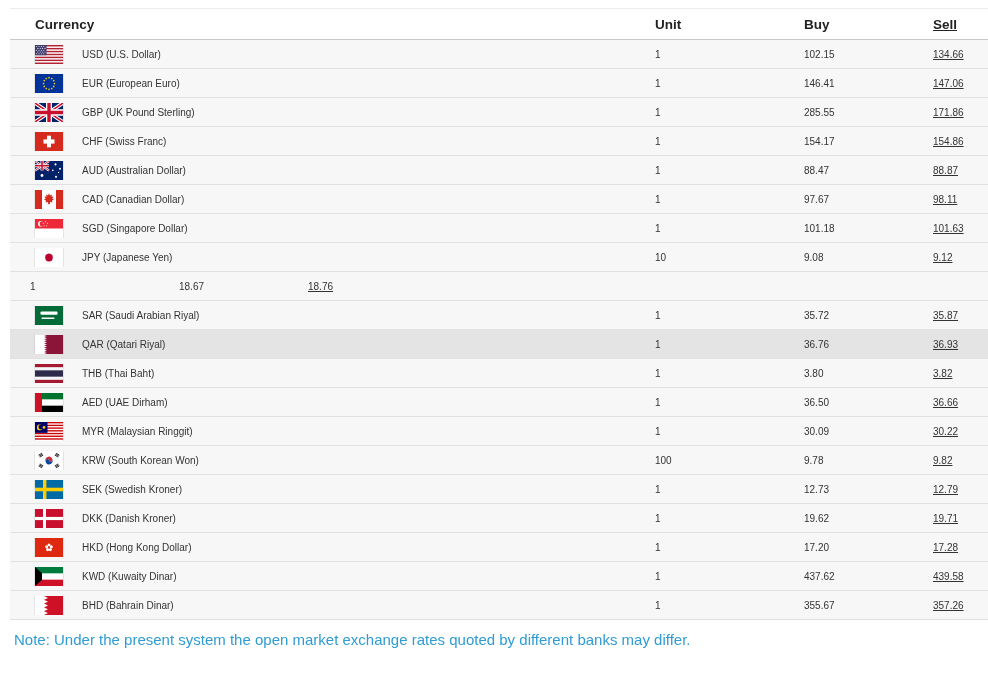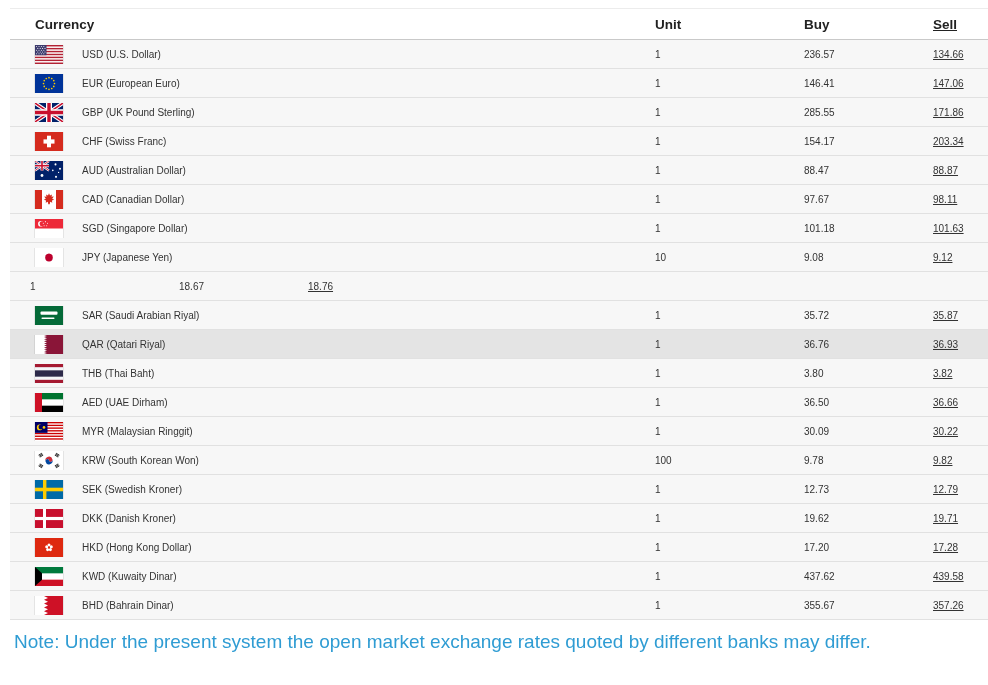--- a/index.html
+++ b/index.html
@@ -57,21 +57,21 @@
     width: 28px;
     height: 19px;
     line-height: 0;
     box-shadow: 0 0 1px rgba(0,0,0,0.45);
     background: #fff;
   }
   .flag svg { display: block; }
 
   .note {
     margin: 11px 16px 0 4px;
-    font-size: 19px;
+    font-size: 15px;
     color: #2f9cd3;
   }
 </style>
 </head>
 <body>
 
 <div class="page">
   <div class="rate-table">
     <div class="thead">
       <div class="col-currency">Currency</div>
@@ -114,21 +114,21 @@
                   <circle cx="1.6" cy="8.3" r=".5"></circle>
                   <circle cx="4" cy="8.3" r=".5"></circle>
                   <circle cx="6.4" cy="8.3" r=".5"></circle>
                   <circle cx="8.8" cy="8.3" r=".5"></circle>
                 </g>
               </svg>
             </span>
       <span class="name">USD (U.S. Dollar)</span>
     </div>
     <div class="col-unit">1</div>
-    <div class="col-buy">236.57</div>
+    <div class="col-buy">102.15</div>
     <div class="col-sell">134.66</div>
   </div>
         <div class="row">
     <div class="col-currency">
       <span class="flag">
               <svg viewBox="0 0 28 18" width="28" height="19" preserveAspectRatio="none">
                 <rect width="28" height="18" fill="#039"></rect>
                 <g fill="#fc0">
                   <circle cx="14" cy="3.5" r=".8"></circle>
                   <circle cx="16.75" cy="4.24" r=".8"></circle>
@@ -174,21 +174,21 @@
               <svg viewBox="0 0 28 18" width="28" height="19" preserveAspectRatio="none">
                 <rect width="28" height="18" fill="#d52b1e"></rect>
                 <rect x="12" y="3.5" width="4" height="11" fill="#fff"></rect>
                 <rect x="8.5" y="7" width="11" height="4" fill="#fff"></rect>
               </svg>
             </span>
       <span class="name">CHF (Swiss Franc)</span>
     </div>
     <div class="col-unit">1</div>
     <div class="col-buy">154.17</div>
-    <div class="col-sell">203.34</div>
+    <div class="col-sell">154.86</div>
   </div>
         <div class="row">
     <div class="col-currency">
       <span class="flag">
               <svg viewBox="0 0 28 18" width="28" height="19" preserveAspectRatio="none">
                 <rect width="28" height="18" fill="#012169"></rect>
                 <path d="M0,0 14,9 M14,0 0,9" stroke="#fff" stroke-width="2"></path>
                 <path d="M0,0 14,9 M14,0 0,9" stroke="#c8102e" stroke-width=".8"></path>
                 <path d="M7,0 V9 M0,4.5 H14" stroke="#fff" stroke-width="3"></path>
                 <path d="M7,0 V9 M0,4.5 H14" stroke="#c8102e" stroke-width="1.6"></path>

